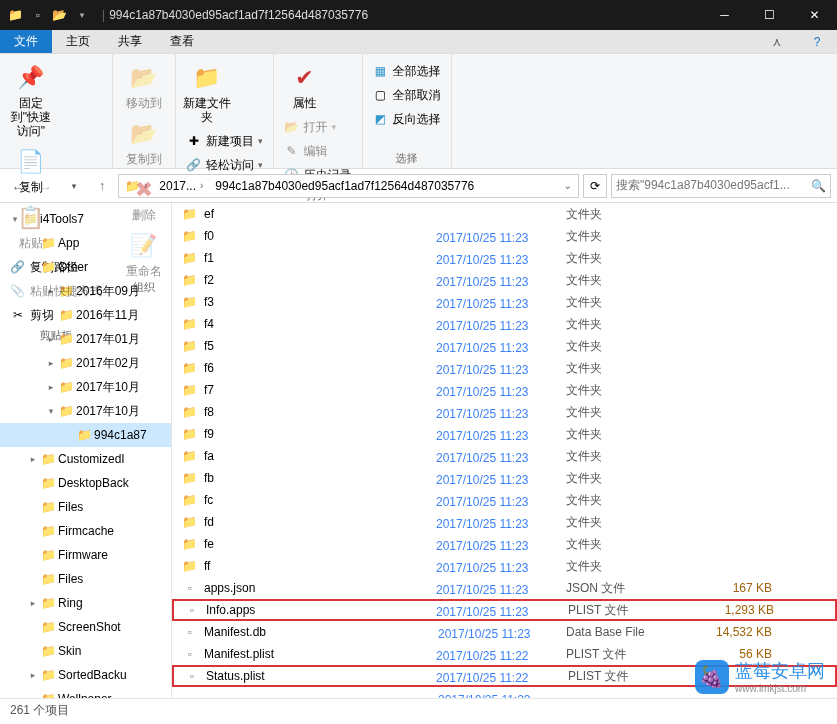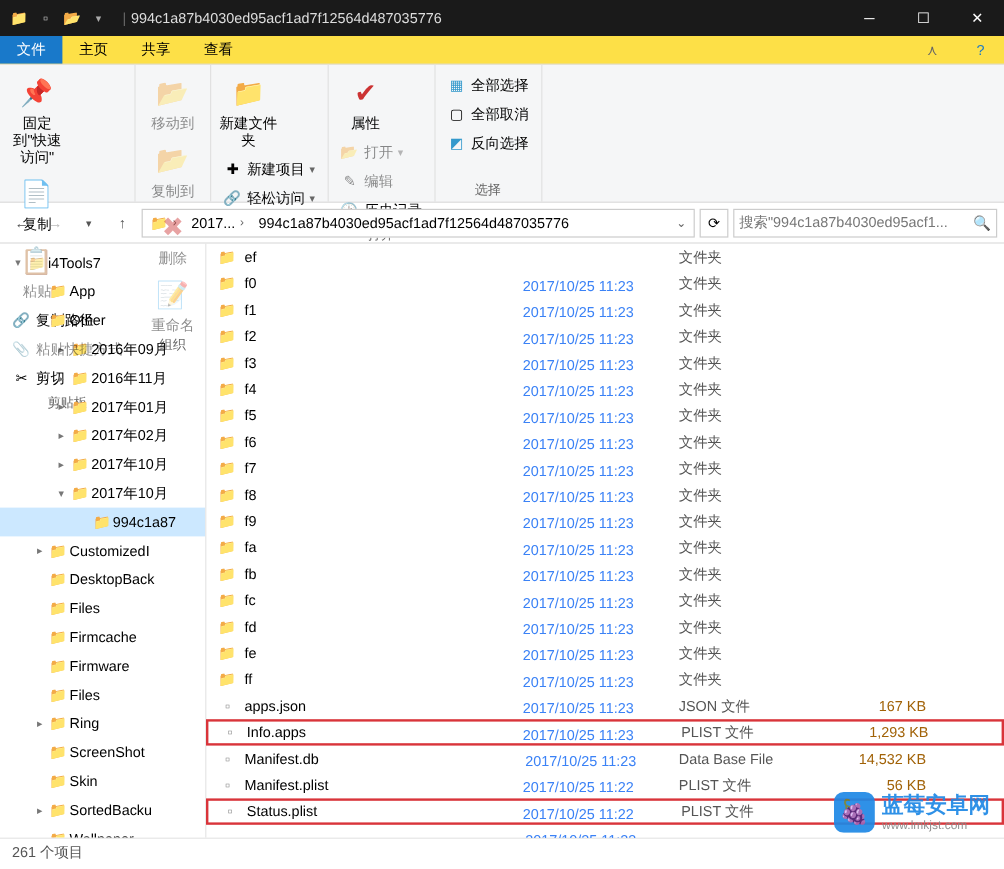--- a/index.html
+++ b/index.html
@@ -8,21 +8,21 @@
 
 .titlebar { height:30px; background:#1a1a1a; color:#fff; display:flex; align-items:center; }
 .titlebar .sysicons { display:flex; gap:6px; padding:0 8px; }
 .titlebar .sysicons span { width:16px; height:16px; display:flex; align-items:center; justify-content:center; }
 .titlebar .sep { color:#666; margin:0 4px; }
 .titlebar .title { flex:1; color:#ddd; }
 .titlebar .winbtns { display:flex; }
 .titlebar .winbtns div { width:45px; height:30px; display:flex; align-items:center; justify-content:center; color:#fff; }
 
 
-.menubar { height:24px; background:#fde047; display:flex; border-bottom:1px solid #ddd; }
+.menubar { height:24px; background:#e5e5e5; display:flex; border-bottom:1px solid #ddd; }
 .menubar .tab { padding:0 14px; display:flex; align-items:center; cursor:pointer; }
 .menubar .tab.active { background:#1979ca; color:#fff; }
 .menubar .spacer { flex:1; }
 .menubar .chevbox { width:40px; display:flex; align-items:center; justify-content:center; color:#666; }
 
 
 .ribbon { height:115px; background:#f5f6f7; border-bottom:1px solid #ddd; display:flex; }
 .ribbon .group { border-right:1px solid #e1e1e1; padding:4px 6px 0 6px; display:flex; flex-direction:column; }
 .ribbon .group .content { flex:1; display:flex; align-items:flex-start; gap:4px; }
 .ribbon .group .label { text-align:center; color:#666; font-size:11px; padding:2px 0; }
@@ -66,21 +66,21 @@
 .row .sz { width:100px; text-align:right; color:#a16207; padding-right:8px; }
 .row.hl { border:2px solid #d9343a; }
 .folder-ic { color:#e8b84a; } .file-ic { color:#888; }
 
 
 .statusbar { height:24px; border-top:1px solid #e5e5e5; display:flex; align-items:center; padding:0 10px; color:#555; }
 
 
 .wm { position:absolute; right:12px; bottom:30px; display:flex; align-items:center; gap:6px; opacity:.92; }
 .wm .logo { width:34px; height:34px; background:#1e88e5; border-radius:8px; display:flex; align-items:center; justify-content:center; color:#fff; font-size:20px; }
-.wm .txt1 { color:#1e88e5; font-size:18px; font-weight:bold; }
+.wm .txt1 { color:#1e88e5; font-size:18px; font-weight:normal; }
 .wm .txt2 { color:#888; font-size:10px; }
 </style>
 </head>
 <body>
 
 <div class="titlebar">
   <div class="sysicons">
     <span>📁</span>
     <span style="color:#ccc">▫</span>
     <span style="color:#e8b84a">📂</span>

